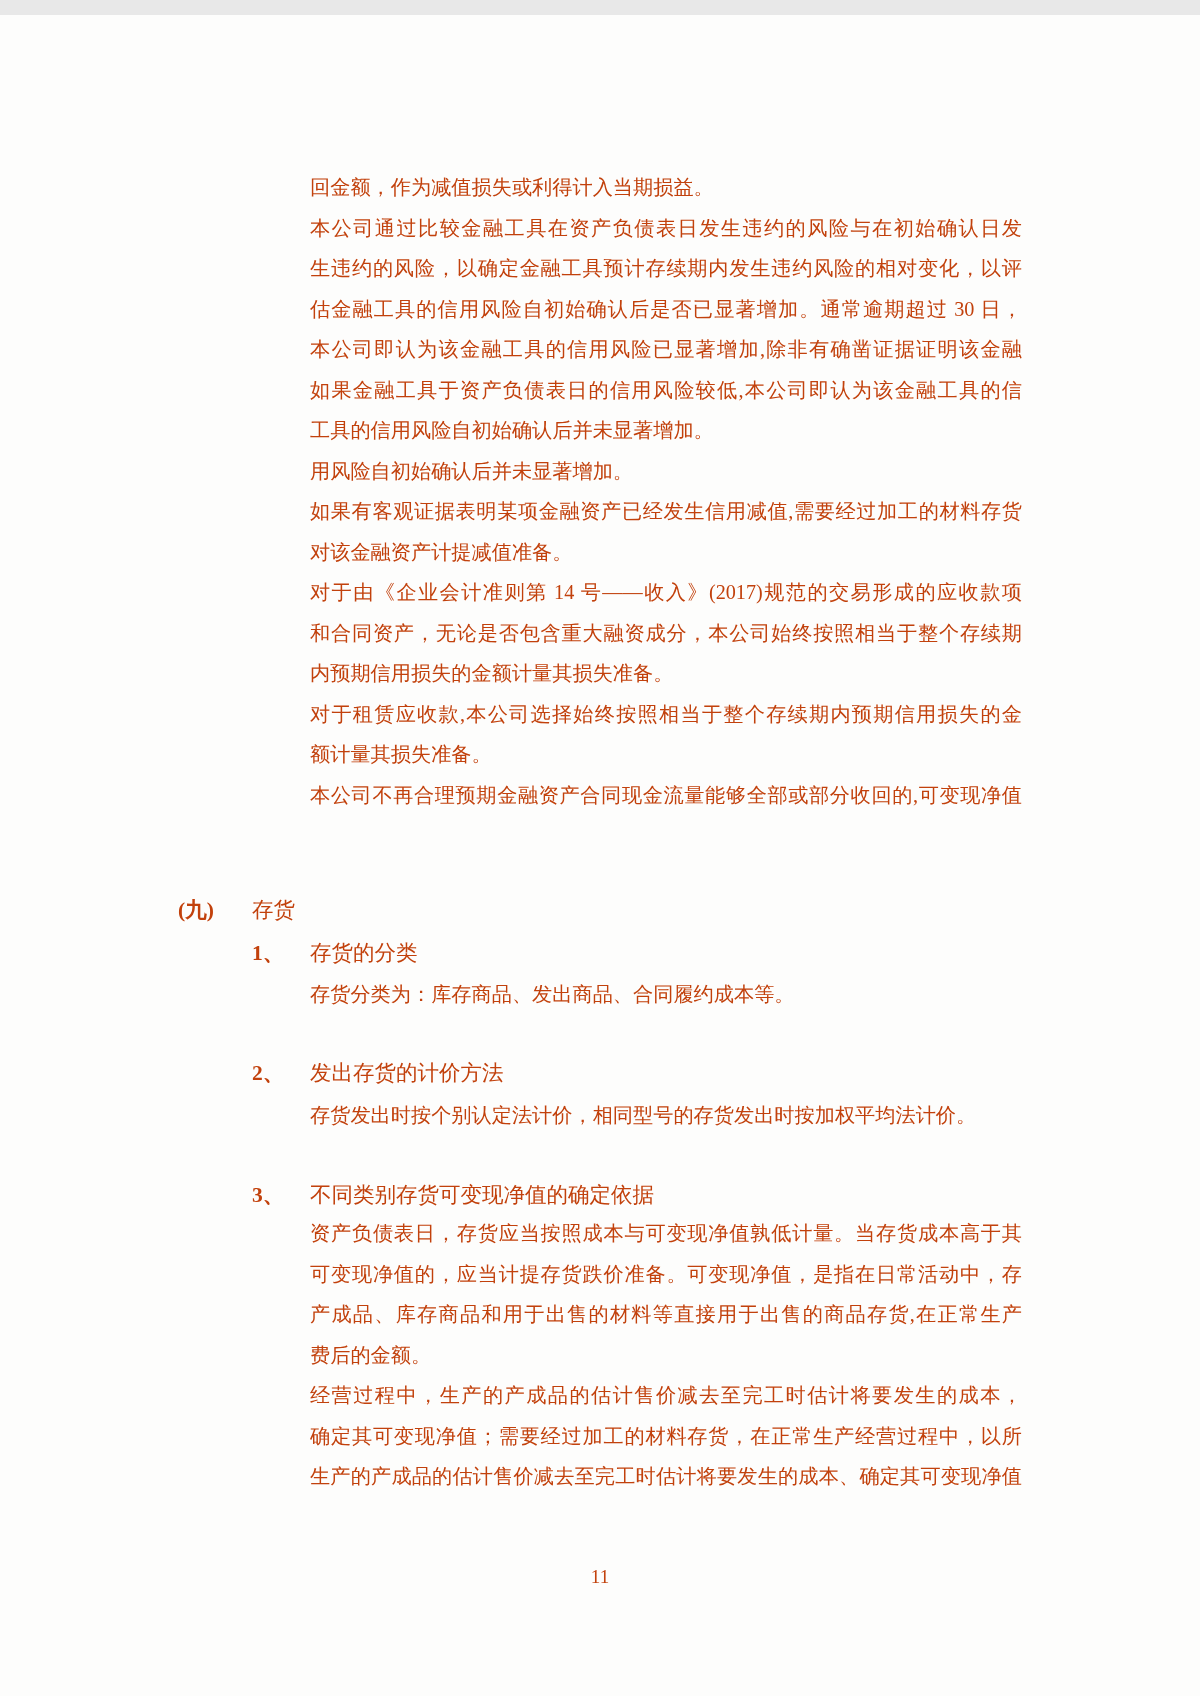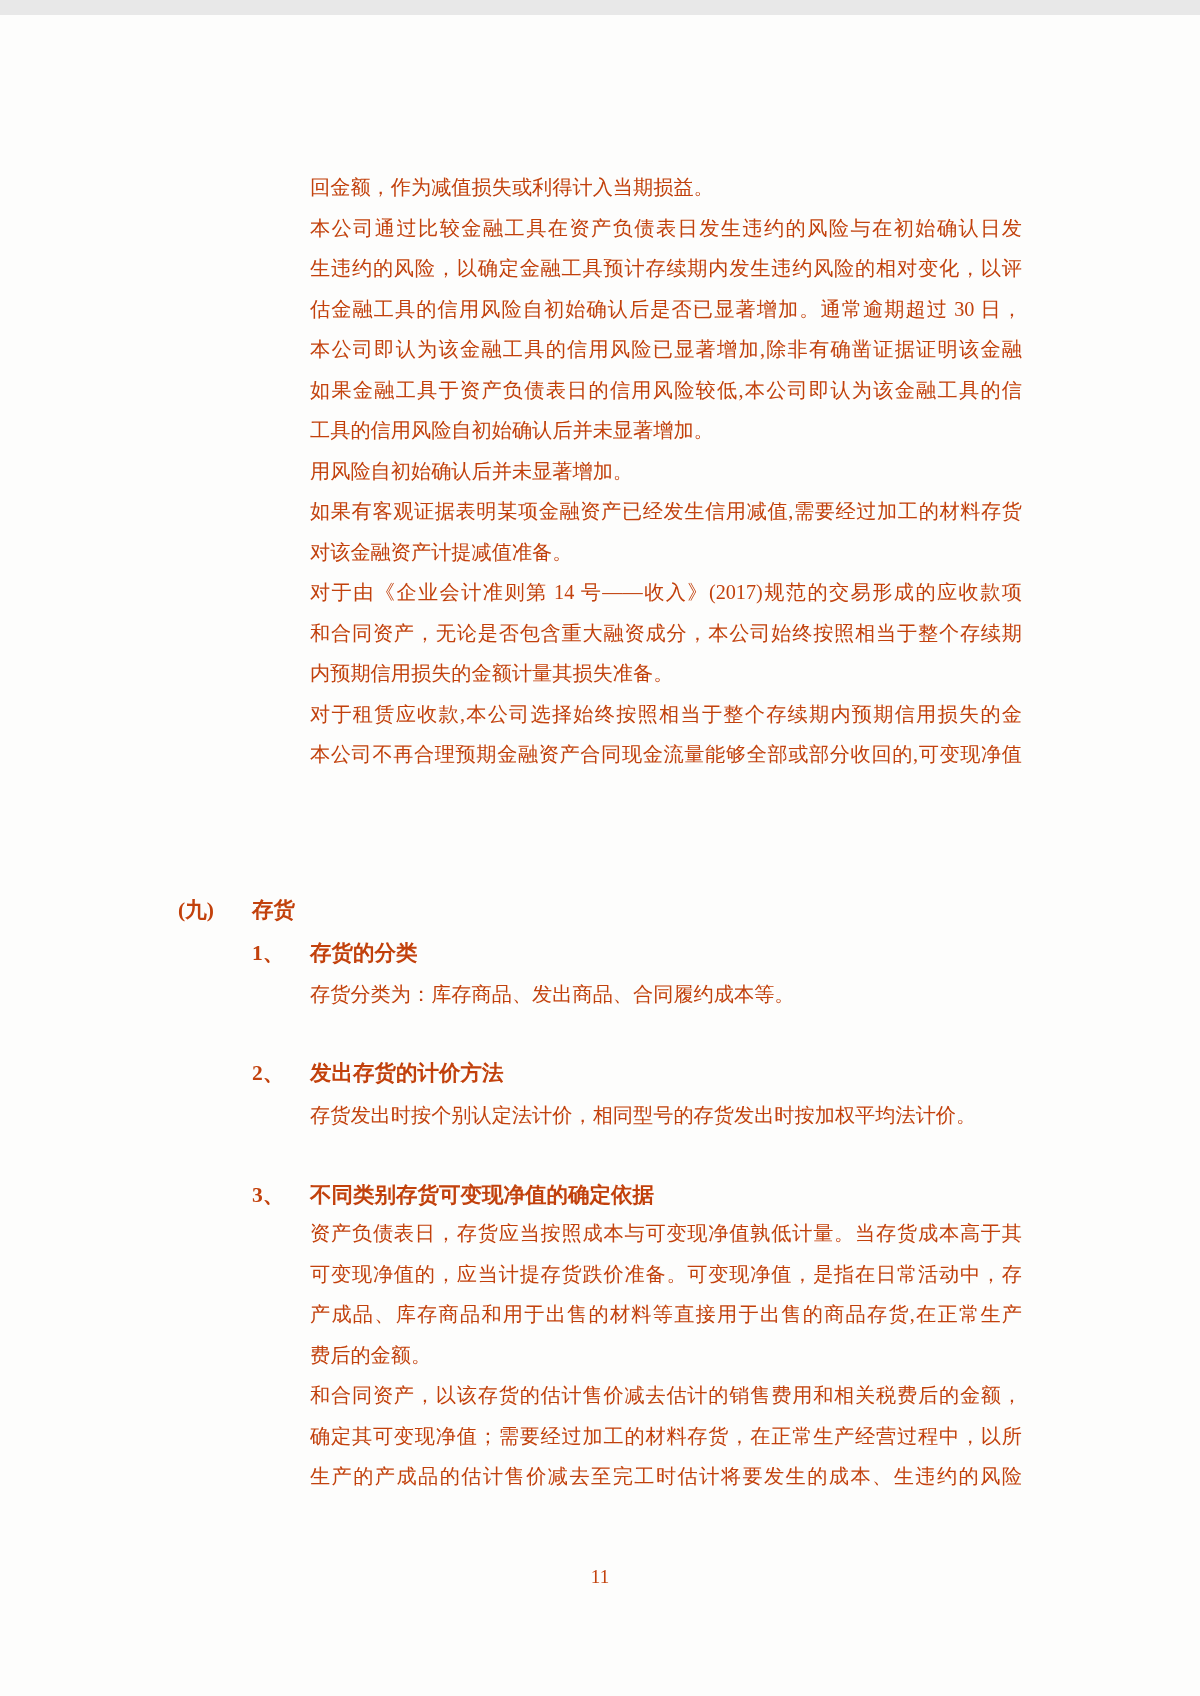--- a/index.html
+++ b/index.html
@@ -17,21 +17,21 @@
     height:40.5px; line-height:40.5px;
     font-size:20.2px;
     text-align:left;
   }
   .jline {
     text-align:justify;
     text-align-last:justify;
   }
   .h-sans {
     font-family:"Liberation Sans","DejaVu Sans",sans-serif;
-    font-weight:bold;
+    font-weight:normal;
     font-size:21.5px;
   }
   .h-num {
     font-family:"Liberation Serif","DejaVu Serif",serif;
     font-weight:bold;
     font-size:21.5px;
   }
   .head-row { position:absolute; height:40.5px; line-height:40.5px; left:0; width:1200px; }
   .head-row .num   { position:absolute; left:252px; }
   .head-row .title { position:absolute; left:310px; }
@@ -68,20 +68,21 @@
       <div class="tline jline">本公司即认为该金融工具的信用风险已显著增加,除非有确凿证据证明该金融</div>
       <div class="tline jline">如果金融工具于资产负债表日的信用风险较低,本公司即认为该金融工具的信</div>
       <div class="tline">工具的信用风险自初始确认后并未显著增加。</div>
       <div class="tline">用风险自初始确认后并未显著增加。</div>
       <div class="tline jline">如果有客观证据表明某项金融资产已经发生信用减值,需要经过加工的材料存货</div>
       <div class="tline">对该金融资产计提减值准备。</div>
       <div class="tline jline">对于由《企业会计准则第 14 号——收入》(2017)规范的交易形成的应收款项</div>
       <div class="tline jline">和合同资产，无论是否包含重大融资成分，本公司始终按照相当于整个存续期</div>
       <div class="tline">内预期信用损失的金额计量其损失准备。</div>
       <div class="tline jline">对于租赁应收款,本公司选择始终按照相当于整个存续期内预期信用损失的金</div>
+      <div class="tline">额计量其损失准备。</div>
       <div class="tline jline">本公司不再合理预期金融资产合同现金流量能够全部或部分收回的,可变现净值</div>
     </div>
 
   <div class="head-row" id="sec-heading">
     <span class="num h-num">(九)</span>
     <span class="title h-sans">存货</span>
   </div>
 
   <div class="head-row" id="sub1-head">
     <span class="num h-num">1、</span>
@@ -101,20 +102,20 @@
 
   <div class="head-row" id="sub3-head">
     <span class="num h-num">3、</span>
     <span class="title h-sans">不同类别存货可变现净值的确定依据</span>
   </div>
   <div class="block" id="sub3-body">
       <div class="tline jline">资产负债表日，存货应当按照成本与可变现净值孰低计量。当存货成本高于其</div>
       <div class="tline jline">可变现净值的，应当计提存货跌价准备。可变现净值，是指在日常活动中，存</div>
       <div class="tline jline">产成品、库存商品和用于出售的材料等直接用于出售的商品存货,在正常生产</div>
       <div class="tline">费后的金额。</div>
-      <div class="tline jline">和合同资产，以该存货的估计售价减去估计的销售费用和相关税费后的金额，</div>
+      <div class="tline jline">经营过程中，生产的产成品的估计售价减去至完工时估计将要发生的成本，</div>
       <div class="tline jline">确定其可变现净值；需要经过加工的材料存货，在正常生产经营过程中，以所</div>
-      <div class="tline jline">生产的产成品的估计售价减去至完工时估计将要发生的成本、生违约的风险</div>
+      <div class="tline jline">生产的产成品的估计售价减去至完工时估计将要发生的成本、确定其可变现净值</div>
     </div>
 
   <div id="page-num">11</div>
 
 </div>
 
 </body></html>

